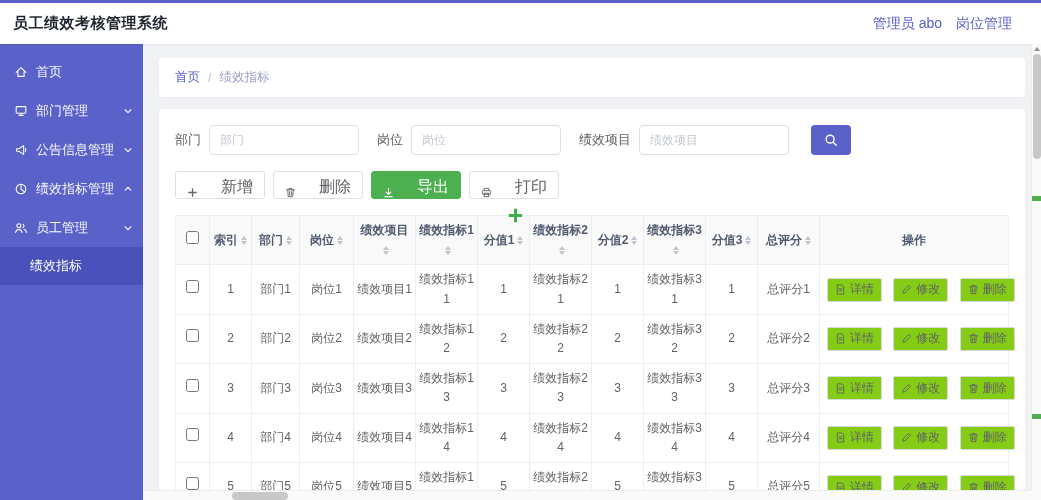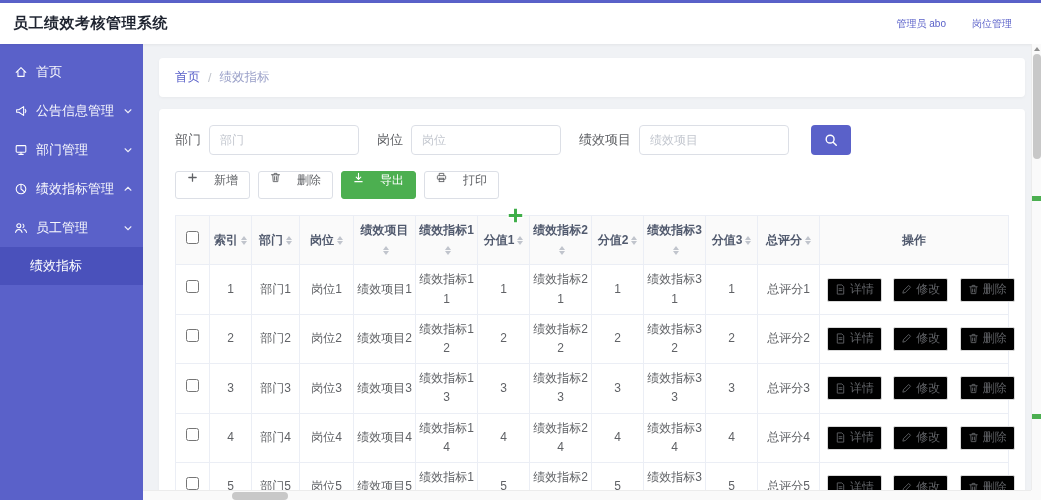--- a/index.html
+++ b/index.html
@@ -11,21 +11,21 @@
   }
   .app { position:relative; width:1041px; height:500px; overflow:hidden; }
   .top-accent { height:3px; background:#5a61c9; }
 
   
   .topbar {
     height:41px; background:#fff; display:flex; align-items:center;
     padding:0 13px; box-shadow:0 1px 3px rgba(0,0,0,.06); position:relative; z-index:3;
   }
   .app-title { font-size:15px; font-weight:bold; color:#1f2430; letter-spacing:.5px; }
-  .topbar-right { margin-left:auto; display:flex; gap:26px; font-size:10px; color:#5a61c9; padding-right:16px; }
+  .topbar-right { margin-left:auto; display:flex; gap:14px; font-size:14px; color:#5a61c9; padding-right:16px; }
   .topbar-right span { cursor:pointer; }
 
   
   .layout { display:flex; height:456px; }
   .sidebar { width:143px; flex:none; background:#5a61c9; padding-top:8px; }
   .menu-item {
     height:39px; display:flex; align-items:center; gap:8px;
     padding:0 10px 0 14px; color:rgba(255,255,255,.95); font-size:13px; cursor:pointer;
   }
   .menu-item svg.mi { width:14px; height:14px; flex:none; }
@@ -62,21 +62,21 @@
   .f-input::placeholder { color:#c3c7cf; }
   .search-btn {
     width:40px; height:30px; background:#5a61c9; border:none; border-radius:4px;
     display:flex; align-items:center; justify-content:center; cursor:pointer; margin-left:4px;
   }
 
   
   .toolbar { margin-top:16px; display:flex; gap:8px; }
   .tb-btn {
     height:28px; padding:0 11px; border:1px solid #dcdfe6; background:#fff; border-radius:3px;
-    font-size:12px; color:#606266; display:inline-flex; align-items:flex-start; gap:16px;
+    font-size:16px; color:#606266; display:inline-flex; align-items:flex-end; gap:23px;
     cursor:pointer; font-family:inherit;
   }
   .tb-btn.green { background:#4caf50; border-color:#4caf50; color:#fff; }
   .tb-ico { width:11px; height:11px; }
 
   
   .table-wrap { margin-top:16px; }
   table.grid { border-collapse:collapse; width:100%; table-layout:fixed; }
   .grid th, .grid td {
     border:1px solid #ebeef5; text-align:center; font-size:12px; color:#606266;
@@ -84,21 +84,21 @@
   }
   .grid th { background:#fafafa; color:#515a6e; font-weight:bold; height:48px; }
   .grid td { height:45px; background:#fff; }
   .cb { width:13px; height:13px; margin:0; cursor:pointer; }
   .sort { display:inline-flex; flex-direction:column; gap:1px; margin-left:3px; vertical-align:middle; cursor:pointer; }
   .sort i { display:block; width:0; height:0; border-left:3.5px solid transparent; border-right:3.5px solid transparent; }
   .sort .up { border-bottom:4px solid #c0c4cc; }
   .sort .dn { border-top:4px solid #c0c4cc; }
   .ops-cell { white-space:nowrap; }
   .op-btn {
-    height:24px; padding:0 7px; border:1px solid #d9d9d9; background:#000000; border-radius:2px;
+    height:24px; padding:0 7px; border:1px solid #d9d9d9; background:#84cc16; border-radius:2px;
     font-size:12px; color:#606266; display:inline-flex; align-items:center; gap:4px;
     cursor:pointer; margin:0 4px; font-family:inherit;
   }
   .oi { width:11px; height:11px; }
 
   
   .cursor-plus { position:absolute; left:506px; top:206px; z-index:9; pointer-events:none; }
 
   
   .vscroll {
@@ -136,34 +136,34 @@
   <div class="layout">
     <aside class="sidebar">
       <div class="menu-item">
         <svg class="mi" viewBox="0 0 16 16" fill="none" stroke="#fff" stroke-width="1.2" stroke-linecap="round" stroke-linejoin="round">
             <path d="M2.5 8.5 8 3l5.5 5.5M4.5 7.5V13h7V7.5"></path>
           </svg>
         <span class="mi-label">首页</span>
       </div>
       <div class="menu-item">
         <svg class="mi" viewBox="0 0 16 16" fill="none" stroke="#fff" stroke-width="1.2" stroke-linecap="round" stroke-linejoin="round">
+            <rect x="2.5" y="3" width="11" height="7.5" rx="1"></rect>
+            <path d="M8 10.5V13M5.5 13h5"></path>
+          </svg>
+        <span class="mi-label">部门管理</span>
+        <svg class="chev" viewBox="0 0 12 12" fill="none" stroke="#fff" stroke-width="1.3" stroke-linecap="round">
+            <path d="M2.5 4.5 6 8l3.5-3.5"></path>
+          </svg>
+      </div>
+      <div class="menu-item">
+        <svg class="mi" viewBox="0 0 16 16" fill="none" stroke="#fff" stroke-width="1.2" stroke-linecap="round" stroke-linejoin="round">
             <path d="M3 6.5v3h2.5L11 13V3L5.5 6.5H3z"></path>
             <path d="M12.8 6.2a2.6 2.6 0 0 1 0 3.6"></path>
           </svg>
         <span class="mi-label">公告信息管理</span>
-        <svg class="chev" viewBox="0 0 12 12" fill="none" stroke="#fff" stroke-width="1.3" stroke-linecap="round">
-            <path d="M2.5 4.5 6 8l3.5-3.5"></path>
-          </svg>
-      </div>
-      <div class="menu-item">
-        <svg class="mi" viewBox="0 0 16 16" fill="none" stroke="#fff" stroke-width="1.2" stroke-linecap="round" stroke-linejoin="round">
-            <rect x="2.5" y="3" width="11" height="7.5" rx="1"></rect>
-            <path d="M8 10.5V13M5.5 13h5"></path>
-          </svg>
-        <span class="mi-label">部门管理</span>
         <svg class="chev" viewBox="0 0 12 12" fill="none" stroke="#fff" stroke-width="1.3" stroke-linecap="round">
             <path d="M2.5 4.5 6 8l3.5-3.5"></path>
           </svg>
       </div>
       <div class="menu-item">
         <svg class="mi" viewBox="0 0 16 16" fill="none" stroke="#fff" stroke-width="1.2" stroke-linecap="round">
             <circle cx="8" cy="8" r="5.5"></circle>
             <path d="M8 8V2.5M8 8l4.2 3.5"></path>
           </svg>
         <span class="mi-label">绩效指标管理</span>

